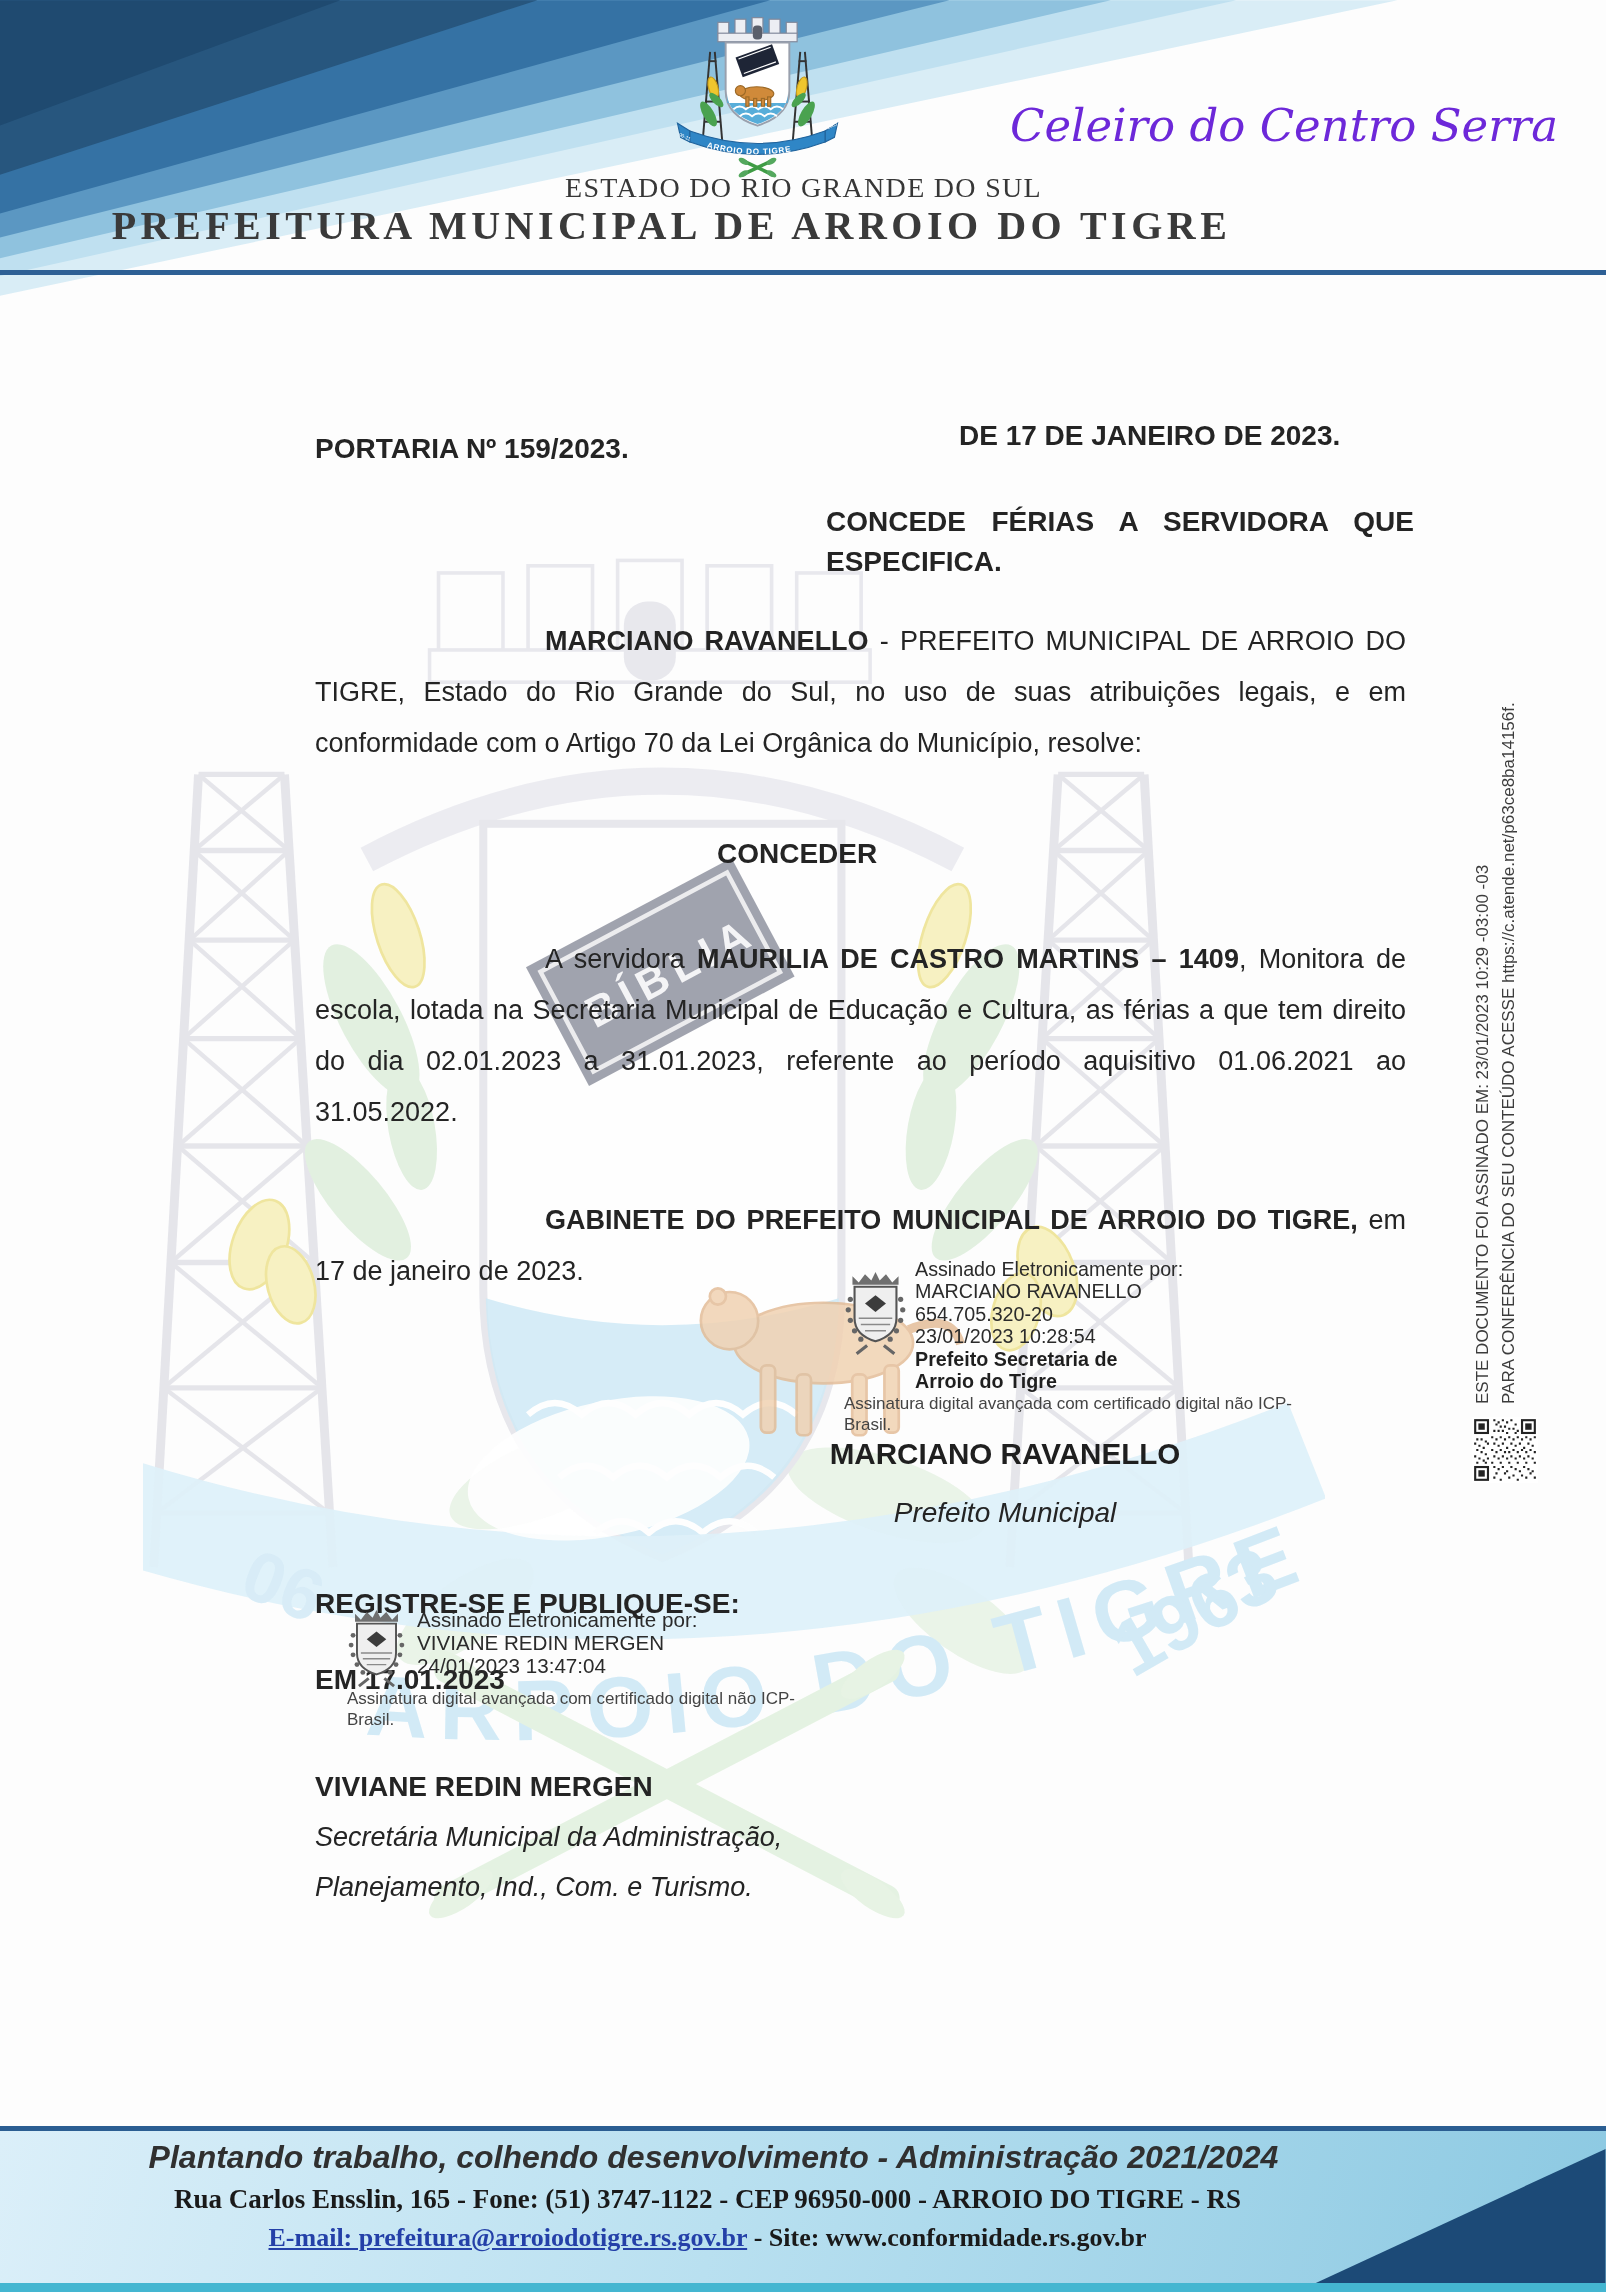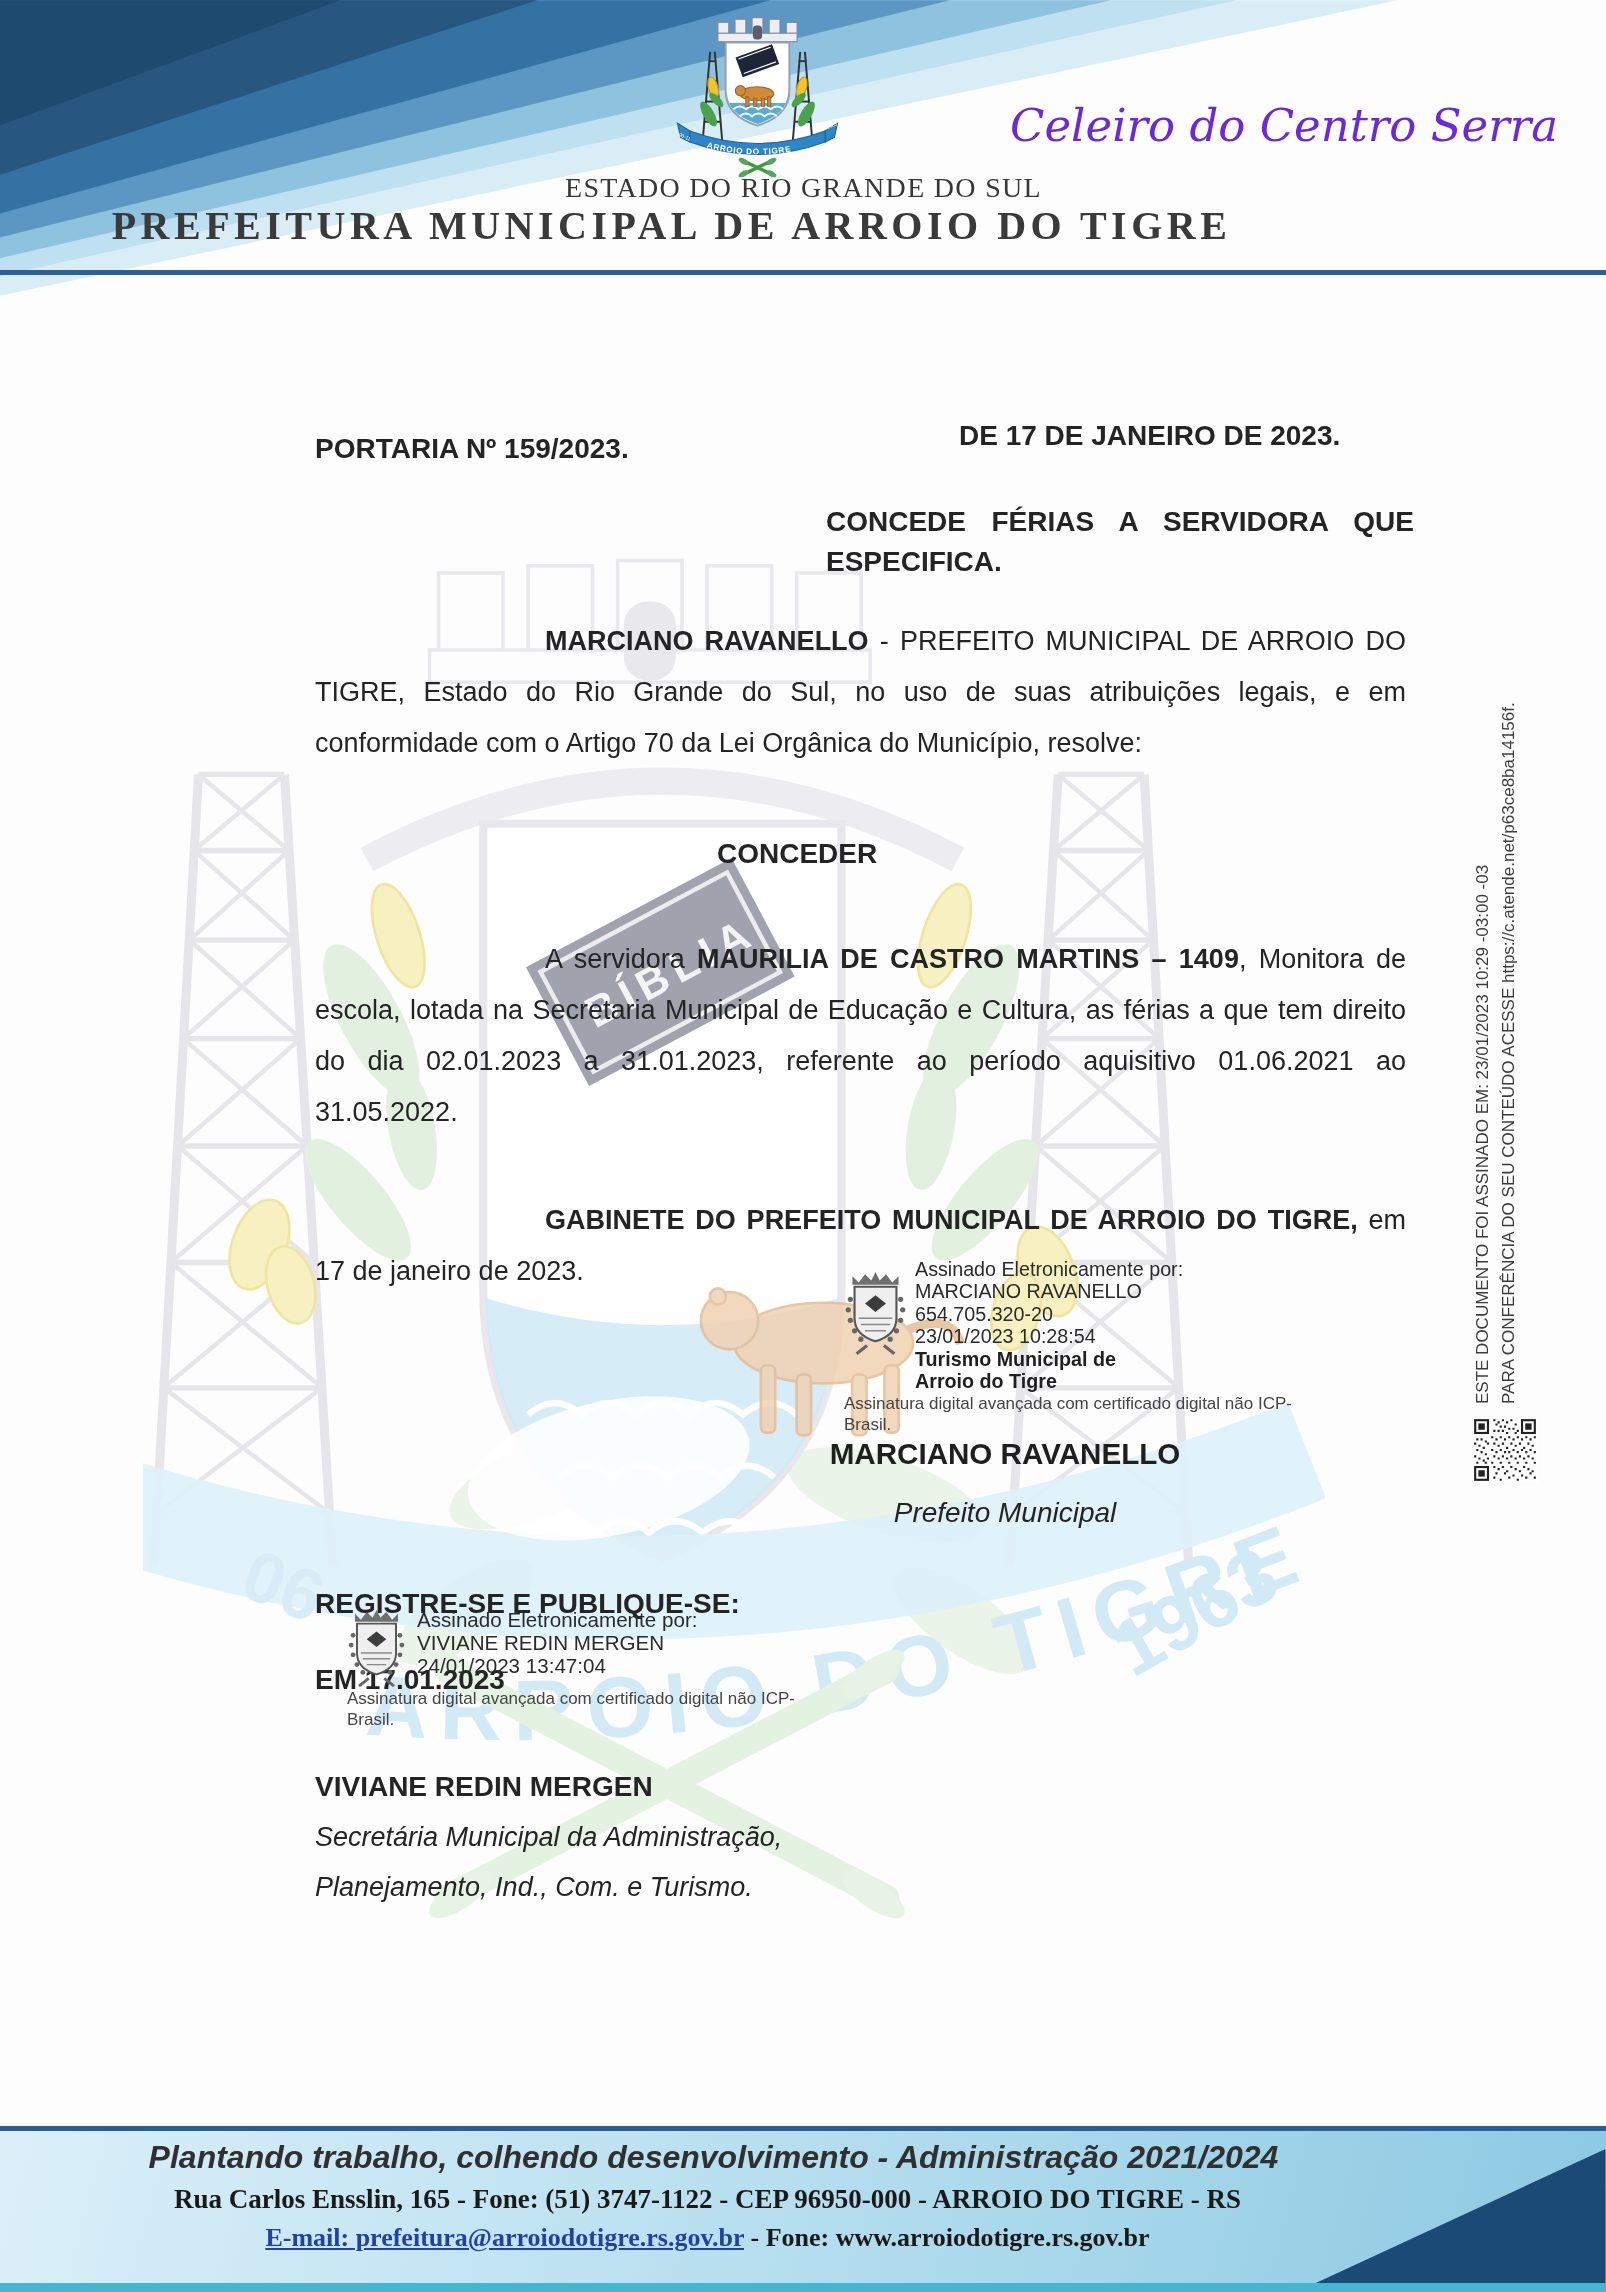--- a/index.html
+++ b/index.html
@@ -310,21 +310,21 @@
         <path d="M22,72 L12,80 M38,72 L48,80" stroke="#666666" stroke-width="3"></path>
       </g>
     </defs>
     <use href="#mini-crest"></use>
   </svg>
   <div class="abs stamp-text" style="left:915px;top:1258px;">
     <div>Assinado Eletronicamente por:</div>
     <div>MARCIANO RAVANELLO</div>
     <div>654.705.320-20</div>
     <div>23/01/2023 10:28:54</div>
-    <div class="bold">Turismo Municipal de</div>
+    <div class="bold">Prefeito Secretaria de</div>
     <div class="bold">Arroio do Tigre</div>
   </div>
   <div class="abs disclaimer" style="left:844px;top:1394px;">Assinatura digital avançada com certificado digital não ICP-Brasil.</div>
 
   <div class="abs sig-name" style="left:781px;top:1437px;width:448px;">MARCIANO RAVANELLO</div>
   <div class="abs sig-title" style="left:781px;top:1497px;width:448px;">Prefeito Municipal</div>
 
   <div class="abs reg" style="top:1588px;">REGISTRE-SE E PUBLIQUE-SE:</div>
   <div class="abs reg" style="top:1664px;">EM 17.01.2023</div>
 
@@ -377,18 +377,18 @@
   </svg>
 
   <div class="abs foot-rule"></div>
   <div class="abs foot-band"></div>
   <svg class="abs" style="left:0;top:2131px;" width="1607" height="152" viewBox="0 0 1794 170">
     <polygon points="1794,20 1794,170 1470,170" fill="#1c4a77"></polygon>
   </svg>
   <div class="abs foot-text">
     <p class="foot-slogan">Plantando trabalho, colhendo desenvolvimento - Administração 2021/2024</p>
     <p class="foot-addr">Rua Carlos Ensslin, 165 - Fone: (51) 3747-1122 - CEP 96950-000 - ARROIO DO TIGRE - RS</p>
-    <p class="foot-mail"><span class="lnk">E-mail: prefeitura@arroiodotigre.rs.gov.br</span><span> - Fone: www.arroiodotigre.rs.gov.br</span></p>
+    <p class="foot-mail"><span class="lnk">E-mail: prefeitura@arroiodotigre.rs.gov.br</span><span> - Site: www.conformidade.rs.gov.br</span></p>
   </div>
   <div class="abs foot-teal"></div>
 
 </div>
 
 
 </body></html>

